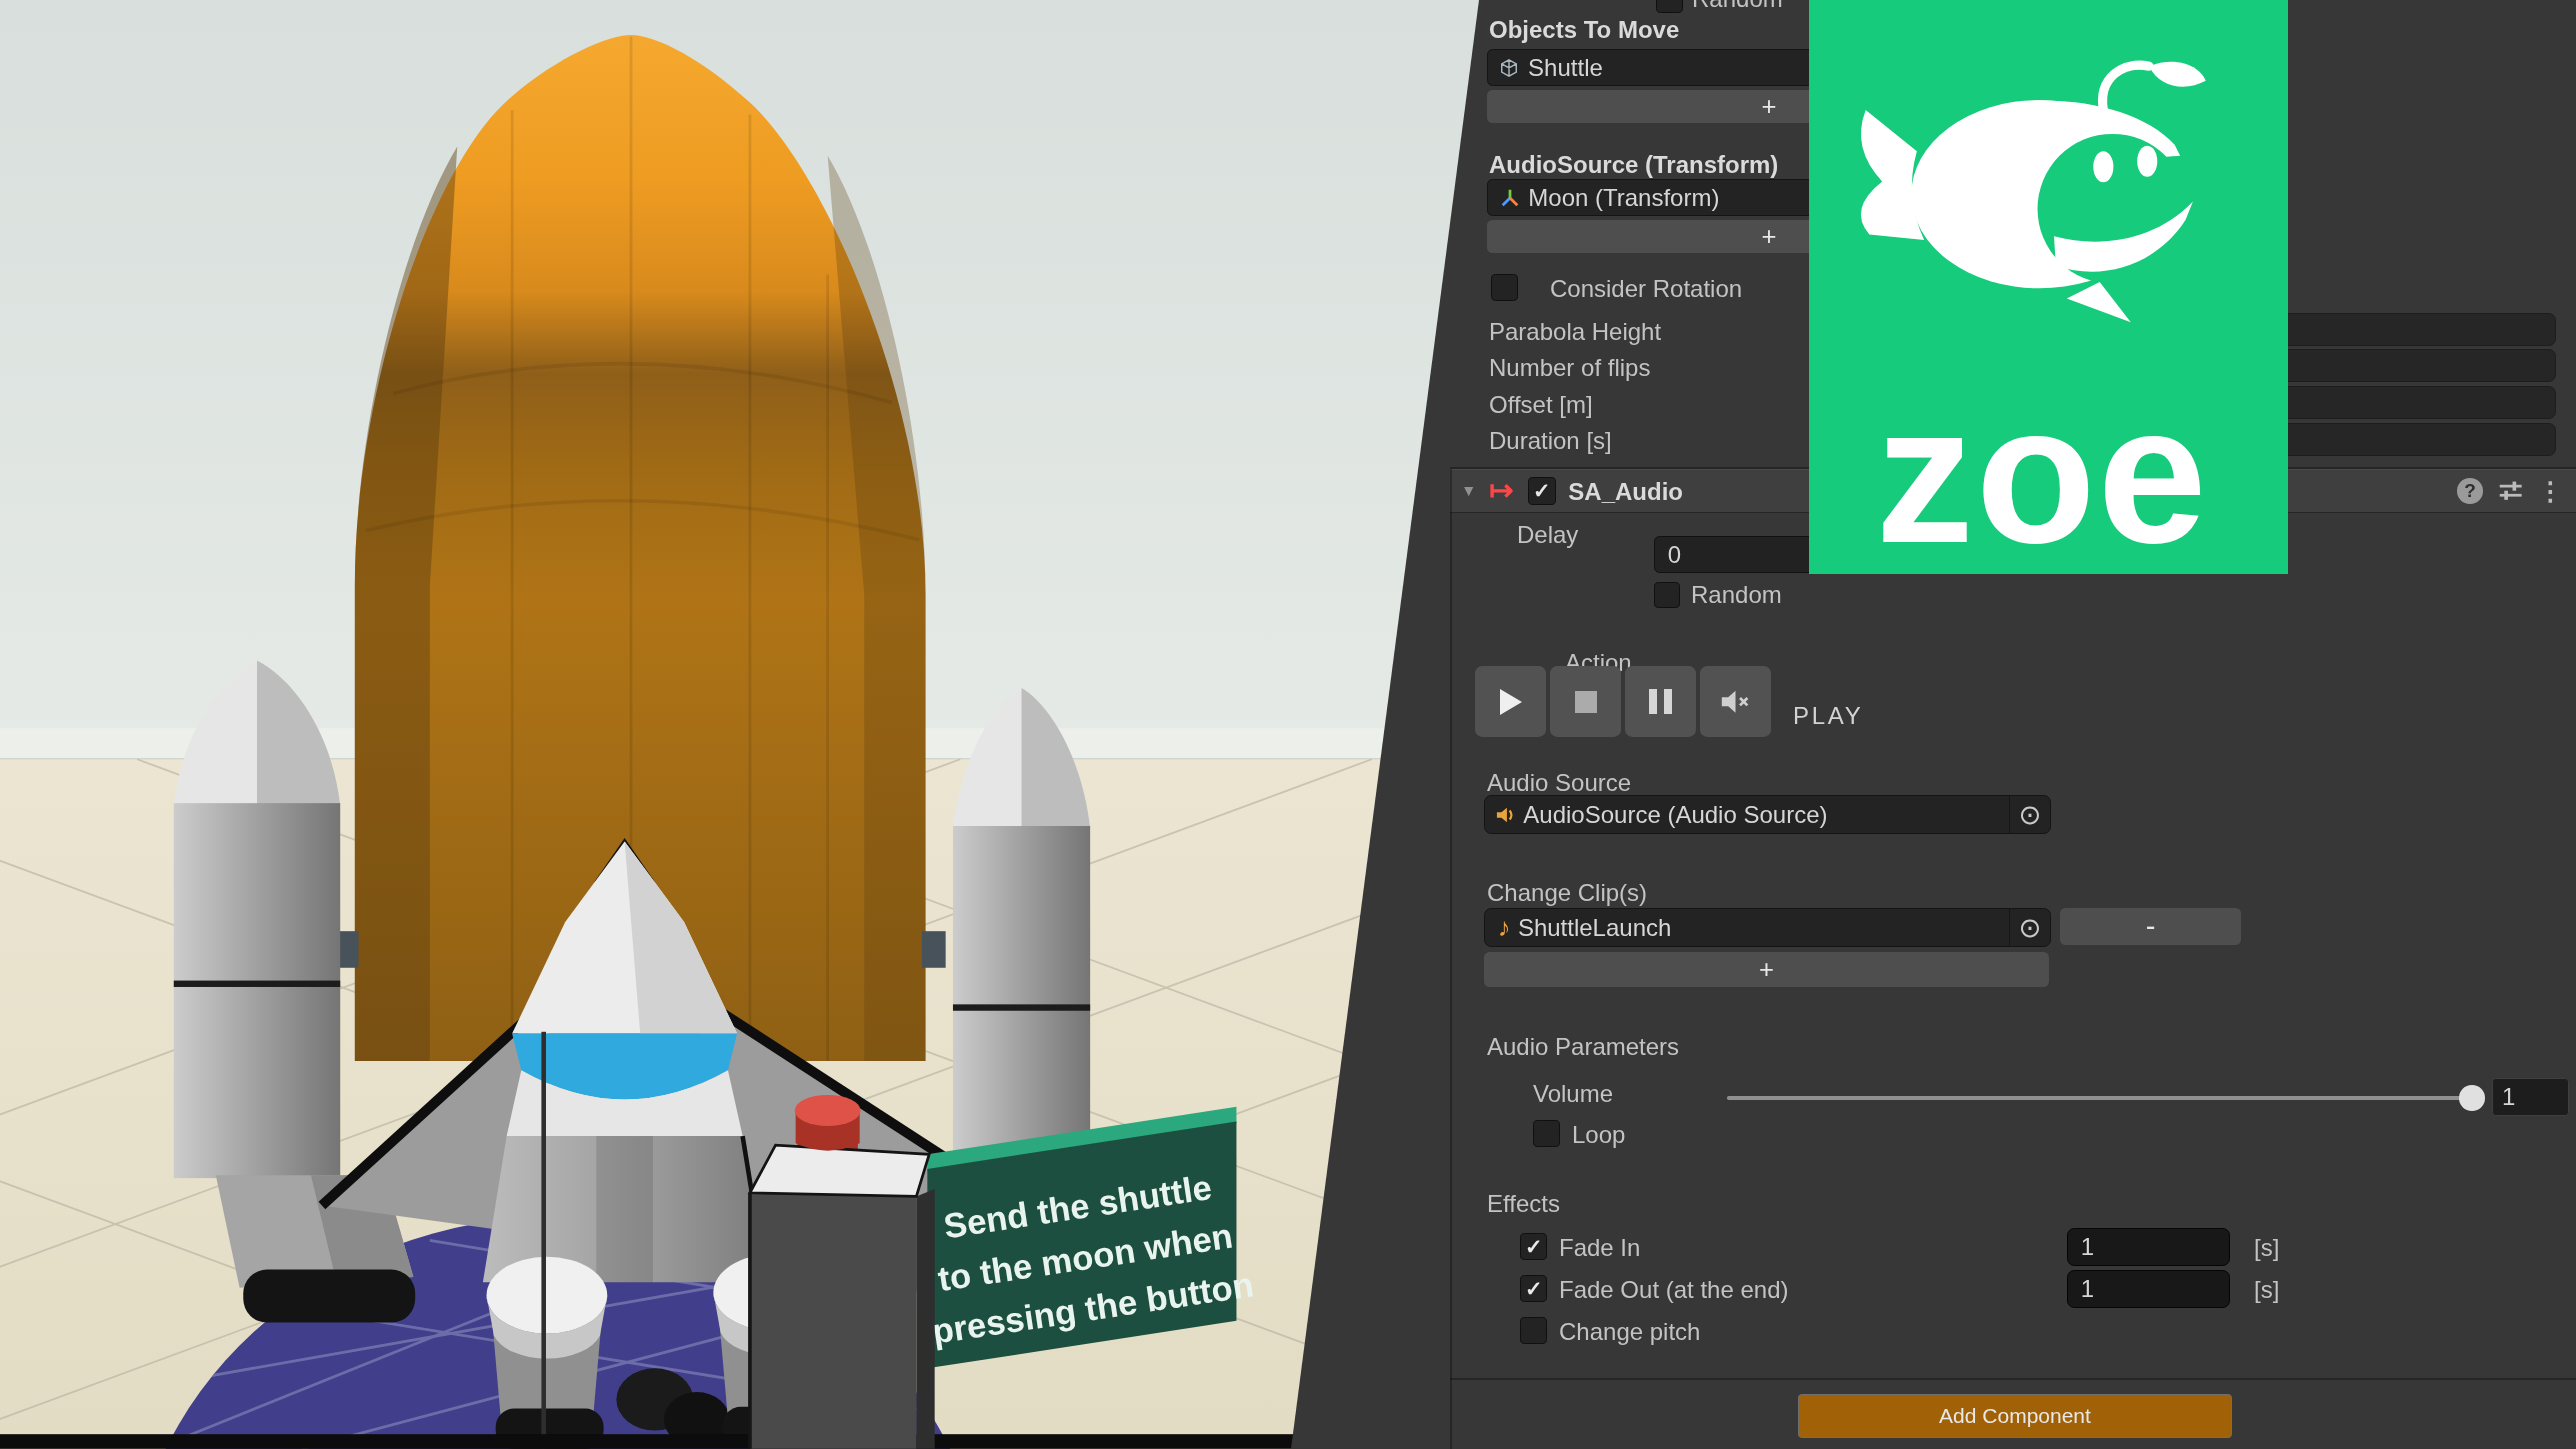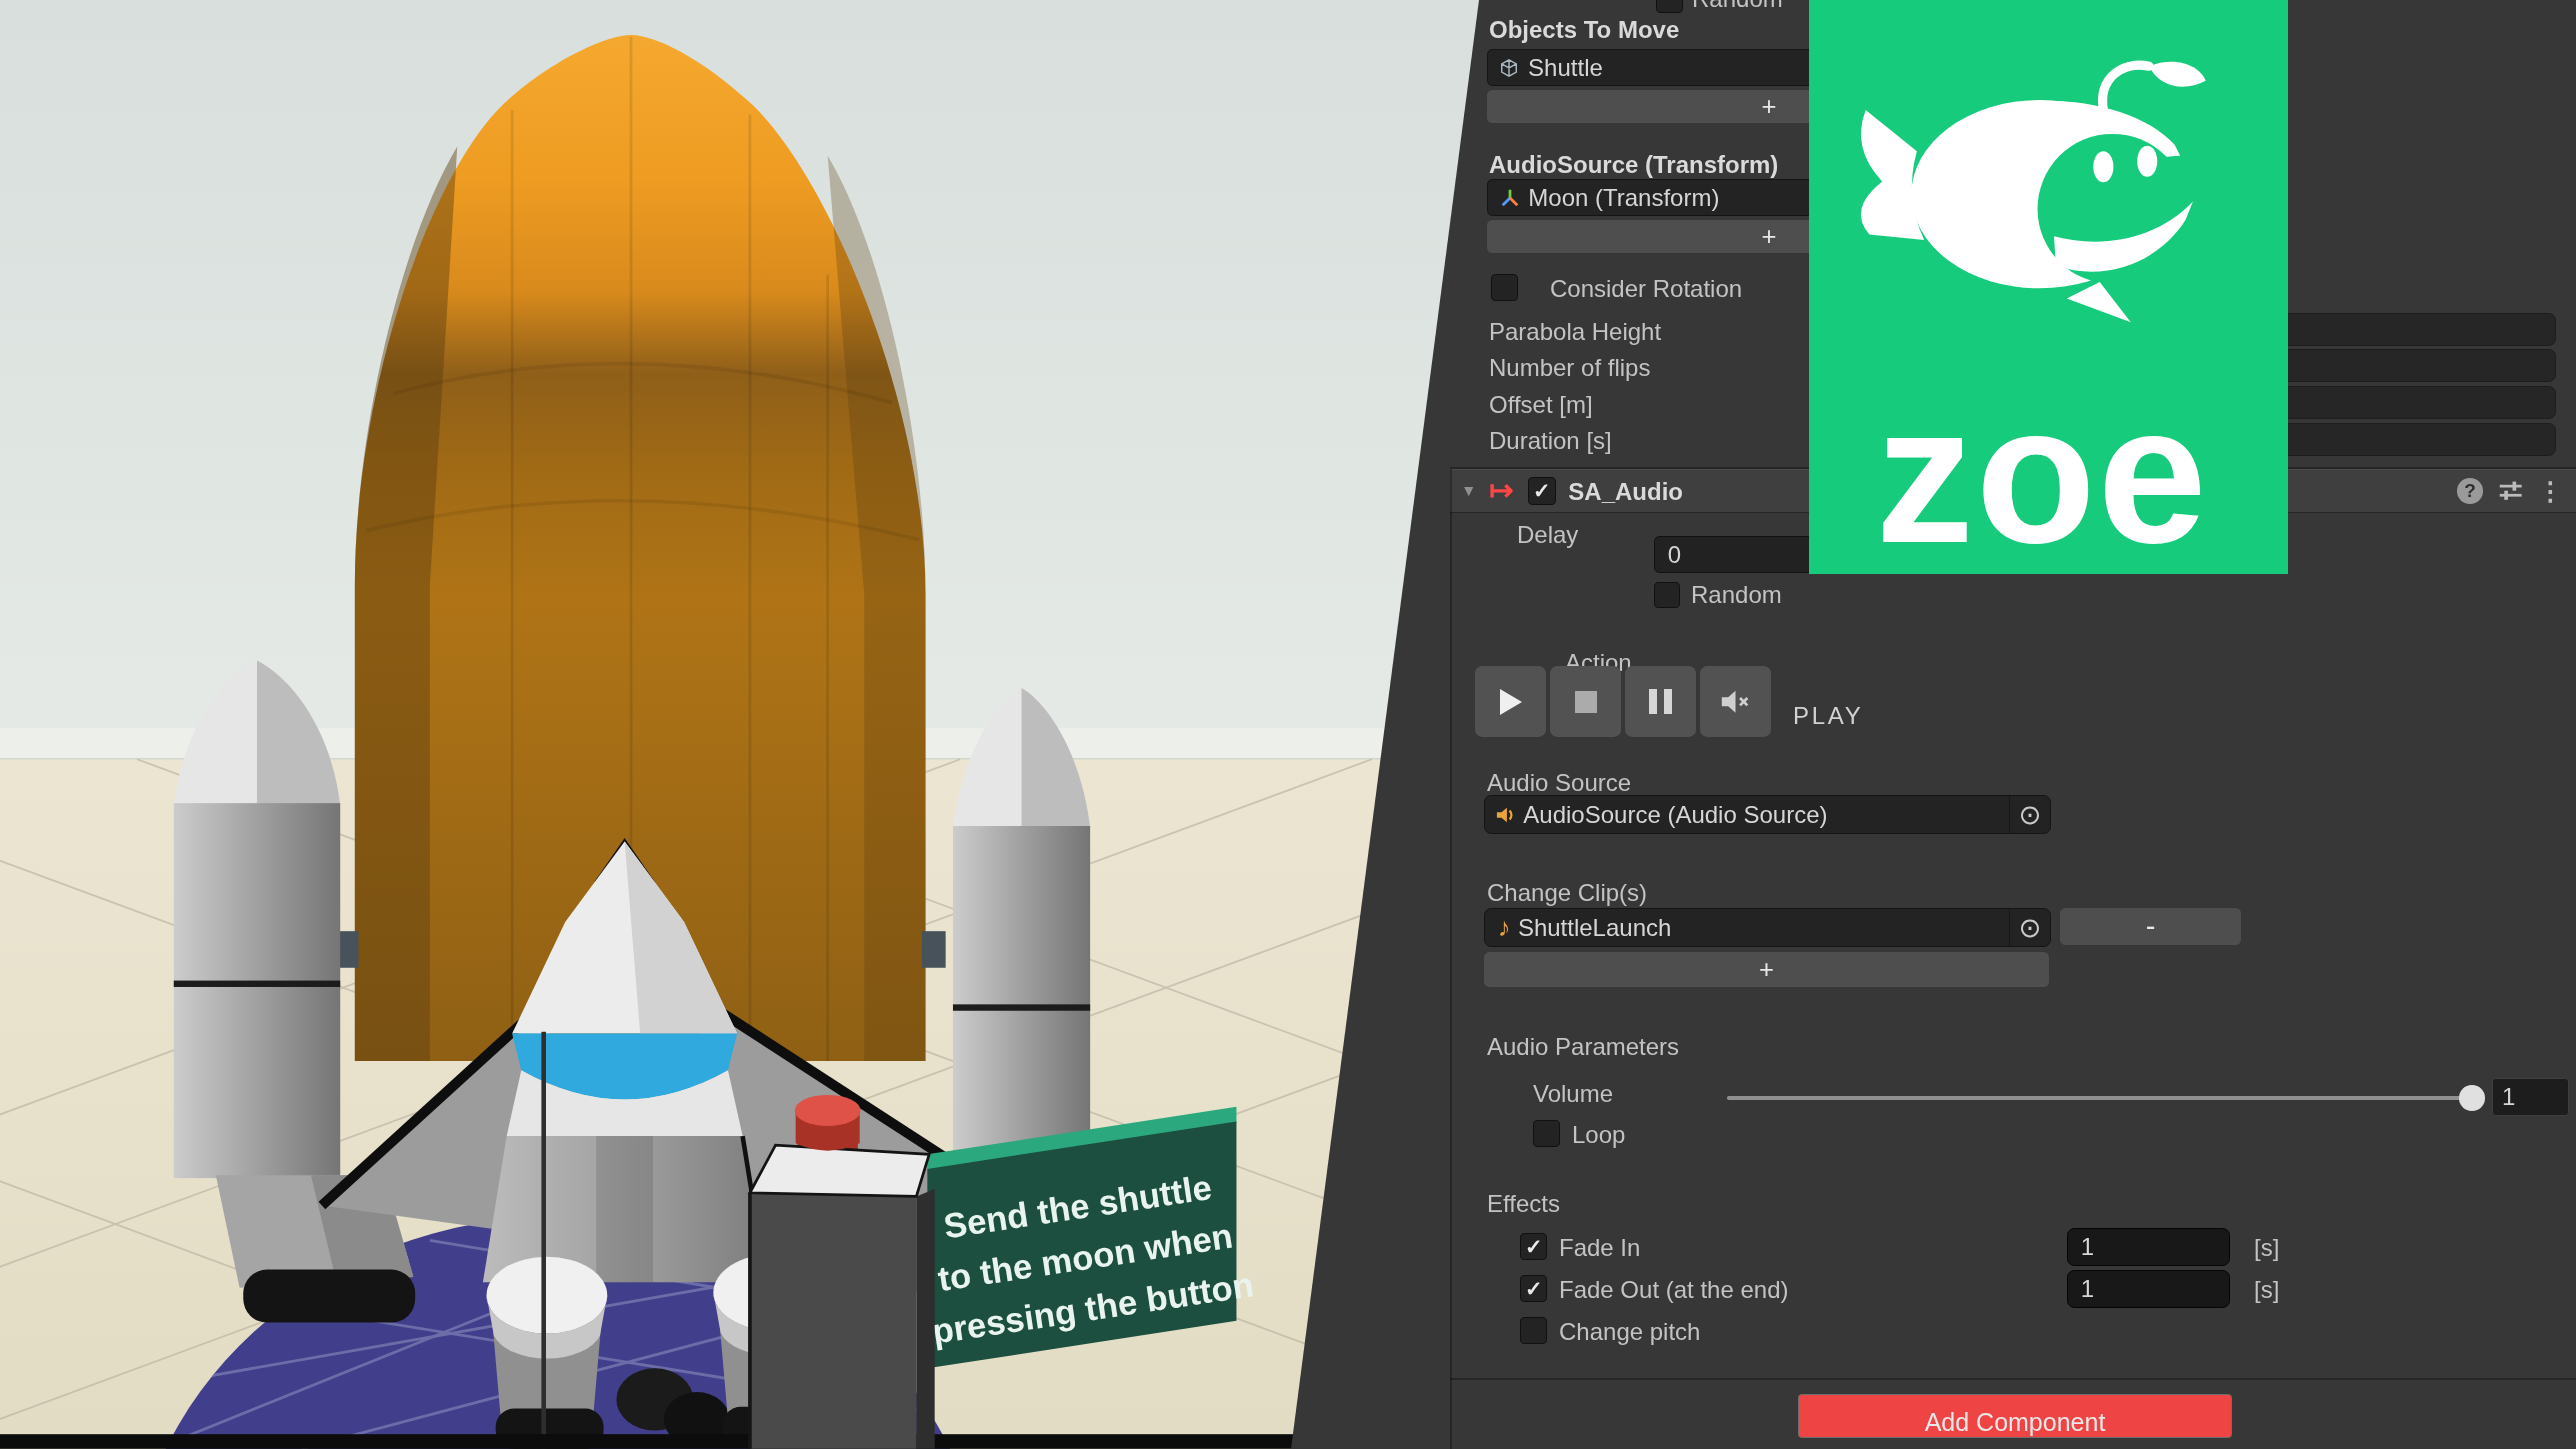--- a/index.html
+++ b/index.html
@@ -333,22 +333,22 @@
     <div class="abs lbl" style="left:1559px;top:1275px;">Fade Out (at the end)</div>
     <div class="abs databox" style="left:2067px;top:1270px;width:163px;height:38px;">
       <span>1</span>
     </div>
     <div class="abs lbl" style="left:2254px;top:1275px;">[s]</div>
 
     <div class="abs cb" style="left:1520px;top:1317px;width:27.4px;height:27.4px;"></div>
     <div class="abs lbl" style="left:1559px;top:1317px;">Change pitch</div>
 
     <div class="abs divline" style="left:1450px;top:1378px;width:1126px;height:1.8px;"></div>
-    <div class="abs" style="left:1798px;top:1394px;width:434px;height:44px;background:#ef4444;border:0.9px solid #6e6e6e;border-radius:3.7px;
-                display:flex;align-items:flex-end;justify-content:center;font-size:25px;color:#e8e8e8;box-sizing:border-box;">
+    <div class="abs" style="left:1798px;top:1394px;width:434px;height:44px;background:#a16207;border:0.9px solid #6e6e6e;border-radius:3.7px;
+                display:flex;align-items:center;justify-content:center;font-size:21px;color:#e8e8e8;box-sizing:border-box;">
       <span>Add Component</span>
     </div>
 
     <div class="abs" style="left:1450px;top:469px;width:1.8px;height:980px;background:rgba(0,0,0,0.3);"></div>
   </div>
 
   <div class="abs" style="left:1809px;top:0;width:479px;height:574px;background:#16cb7b;">
     <svg width="479" height="574" viewBox="0 0 524 627">
       <g>
         <path d="M118,165 L62,120 Q46,162 80,198 Q42,228 66,256 L126,262 Q104,215 118,165 Z" fill="#fff"></path>

